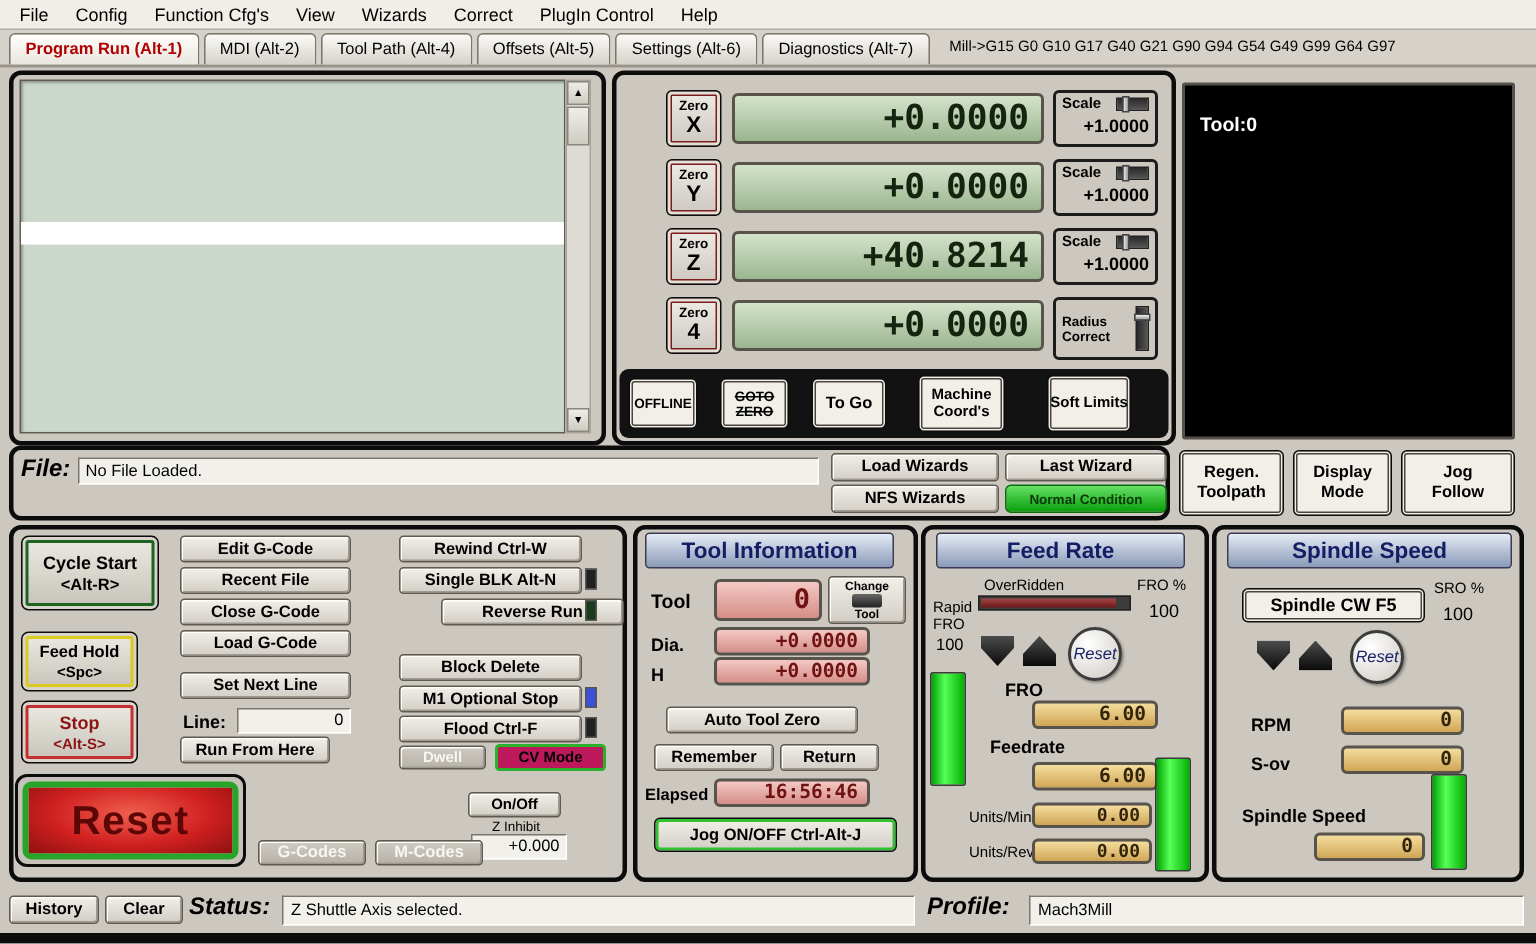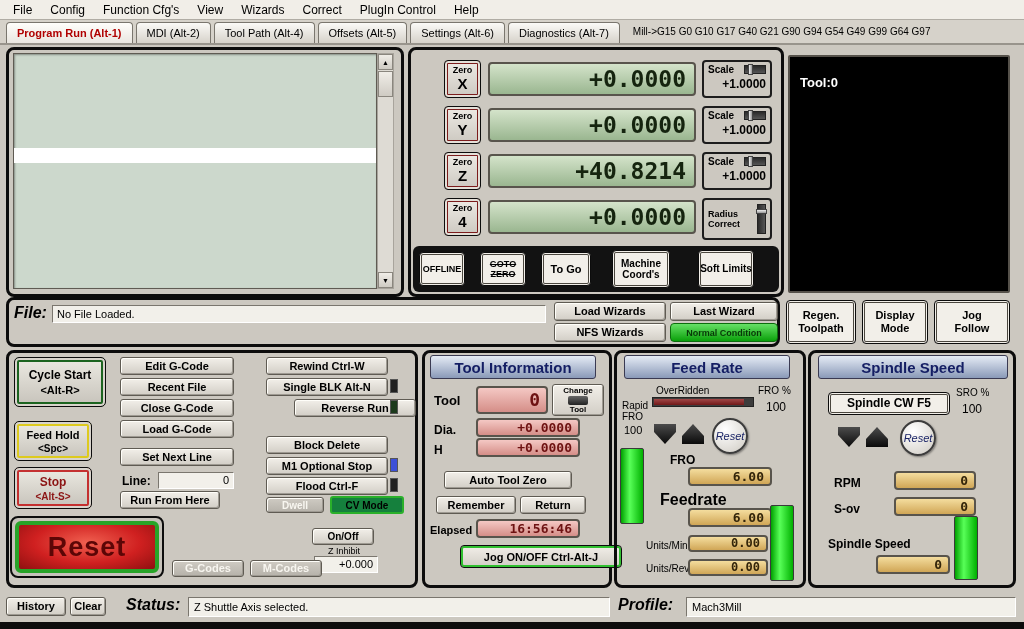--- a/index.html
+++ b/index.html
@@ -47,23 +47,23 @@
   .scale-val{font-size:12px;font-weight:bold;text-align:right;margin-top:2px;}
   .radius-box{border:2px solid #1c1c1c;border-radius:4px;background:#ccc8c0;display:flex;gap:4px;align-items:center;padding:2px 4px;}
   .radius-lbl{font-size:9px;font-weight:bold;line-height:1.15;flex:1;}
   .radius-slider{width:9px;height:30px;background:linear-gradient(90deg,#2a2a2a,#555);border:1px solid #222;position:relative;}
   .radius-knob{position:absolute;top:4px;left:-2px;width:11px;height:5px;background:linear-gradient(#eee,#999);border:1px solid #444;}
   .strip{background:#121212;border-radius:6px;}
   .gcode-list{background:#ccd8cc;border:1px solid #5f5b53;box-shadow:inset 1px 1px 2px rgba(0,0,0,.35);}
   .scroll-btn{background:linear-gradient(#f0ede7,#cfcbc3);border:1px solid #8a867e;font-size:7px;display:flex;align-items:center;justify-content:center;}
   .scroll-track{background:#dedbd4;border:1px solid #a8a49c;}
   .scroll-thumb{background:linear-gradient(#f0ede7,#cfcbc3);border:1px solid #8a867e;}
-  .cv-box{border:2px solid #2ab02a;border-radius:3px;background:#15803d;display:flex;align-items:center;justify-content:center;font-size:10px;font-weight:bold;}
+  .cv-box{border:2px solid #2ab02a;border-radius:3px;background:#be185d;display:flex;align-items:center;justify-content:center;font-size:10px;font-weight:bold;}
   .green-btn{background:linear-gradient(#66e066,#0aa00a);border:1px solid #0c6c0c;border-radius:4px;color:#083808;font-size:9px;font-weight:bold;display:flex;align-items:center;justify-content:center;}
-  .jog-btn{background:linear-gradient(#f2efe9,#d2cec6);border:1px solid #0c0c0c;border-radius:4px;box-shadow:inset 0 0 0 2px #30c030;font-weight:bold;font-size:11px;display:flex;align-items:center;justify-content:center;margin-left:24px;}
+  .jog-btn{background:linear-gradient(#f2efe9,#d2cec6);border:1px solid #0c0c0c;border-radius:4px;box-shadow:inset 0 0 0 2px #30c030;font-weight:bold;font-size:11px;display:flex;align-items:center;justify-content:center;}
   .biglabel{font-size:16px;font-weight:bold;font-style:italic;}
   .tool-icon{width:20px;height:9px;background:linear-gradient(#666,#222);border-radius:2px;margin:1px 0;}
   .override-track{background:#3c3c3c;border:1px solid #222;position:relative;}
   .override-fill{position:absolute;left:1px;top:1px;bottom:1px;width:90%;background:linear-gradient(#a04848,#701818);}
   .toolpath{background:#000;border:2px solid #55514a;border-radius:2px;color:#fff;}
   .strike{text-decoration:line-through;}
 </style>
 </head>
 <body>
 
@@ -258,21 +258,21 @@
   <span class="abs" style="left:766px;top:400px;font-size:12px;">100</span>
   <span class="abs" style="left:622px;top:400px;font-size:10px;">Rapid</span>
   <span class="abs" style="left:622px;top:411px;font-size:10px;">FRO</span>
   <span class="abs" style="left:624px;top:424px;font-size:11px;">100</span>
   <div class="abs arrow-down" style="left:654px;top:424px;width:22px;height:20px;"></div>
   <div class="abs arrow-up" style="left:682px;top:424px;width:22px;height:20px;"></div>
   <div class="abs reset-circle" style="left:712px;top:418px;width:36px;height:36px;">Reset</div>
   <div class="abs vbar" style="left:620px;top:448px;width:24px;height:76px;"></div>
   <span class="abs" style="left:670px;top:453px;font-size:12px;font-weight:bold;">FRO</span>
   <div class="abs goldbox" style="left:688px;top:467px;width:84px;height:19px;font-size:13px;line-height:15px;padding-right:6px;">6.00</div>
-  <span class="abs" style="left:660px;top:491px;font-size:16px;font-weight:bold;">Feedrate</span>
+  <span class="abs" style="left:660px;top:491px;font-size:12px;font-weight:bold;">Feedrate</span>
   <div class="abs goldbox" style="left:688px;top:508px;width:84px;height:19px;font-size:13px;line-height:15px;padding-right:6px;">6.00</div>
   <div class="abs vbar" style="left:770px;top:505px;width:24px;height:76px;"></div>
   <span class="abs" style="left:646px;top:540px;font-size:10px;">Units/Min</span>
   <div class="abs goldbox" style="left:688px;top:535px;width:80px;height:17px;font-size:12px;line-height:13px;padding-right:6px;">0.00</div>
   <span class="abs" style="left:646px;top:563px;font-size:10px;">Units/Rev</span>
   <div class="abs goldbox" style="left:688px;top:559px;width:80px;height:17px;font-size:12px;line-height:13px;padding-right:6px;">0.00</div>
 
   <div class="abs frame" style="left:808px;top:350px;width:208px;height:238px;"></div>
   <div class="abs panel-title" style="left:818px;top:355px;width:190px;height:24px;">Spindle Speed</div>
   <div class="abs dbl-btn" style="left:828px;top:392px;width:122px;height:23px;font-size:12px;">Spindle CW F5</div>
@@ -283,20 +283,20 @@
   <div class="abs reset-circle" style="left:900px;top:420px;width:36px;height:36px;">Reset</div>
   <span class="abs" style="left:834px;top:476px;font-size:12px;font-weight:bold;">RPM</span>
   <div class="abs goldbox" style="left:894px;top:471px;width:82px;height:19px;font-size:13px;line-height:15px;padding-right:6px;">0</div>
   <span class="abs" style="left:834px;top:502px;font-size:12px;font-weight:bold;">S-ov</span>
   <div class="abs goldbox" style="left:894px;top:497px;width:82px;height:19px;font-size:13px;line-height:15px;padding-right:6px;">0</div>
   <span class="abs" style="left:828px;top:537px;font-size:12px;font-weight:bold;">Spindle Speed</span>
   <div class="abs vbar" style="left:954px;top:516px;width:24px;height:64px;"></div>
   <div class="abs goldbox" style="left:876px;top:555px;width:74px;height:19px;font-size:13px;line-height:15px;padding-right:6px;">0</div>
 
   <div class="abs btn" style="left:6px;top:597px;width:60px;height:19px;">History</div>
-  <div class="abs btn" style="left:70px;top:597px;width:36px;height:19px;">Clear</div>
+  <div class="abs btn" style="left:70px;top:597px;width:52px;height:19px;">Clear</div>
   <span class="abs biglabel" style="left:126px;top:596px;">Status:</span>
   <div class="abs sunken" style="left:188px;top:597px;width:422px;height:20px;font-size:11px;line-height:18px;padding-left:5px;">Z Shuttle Axis selected.</div>
   <span class="abs biglabel" style="left:618px;top:596px;">Profile:</span>
   <div class="abs sunken" style="left:686px;top:597px;width:330px;height:20px;font-size:11px;line-height:18px;padding-left:5px;">Mach3Mill</div>
   <div class="abs" style="left:0;top:622px;width:1024px;height:7px;background:#0c0c0c;"></div>
 
 </div>
 
 </body></html>

